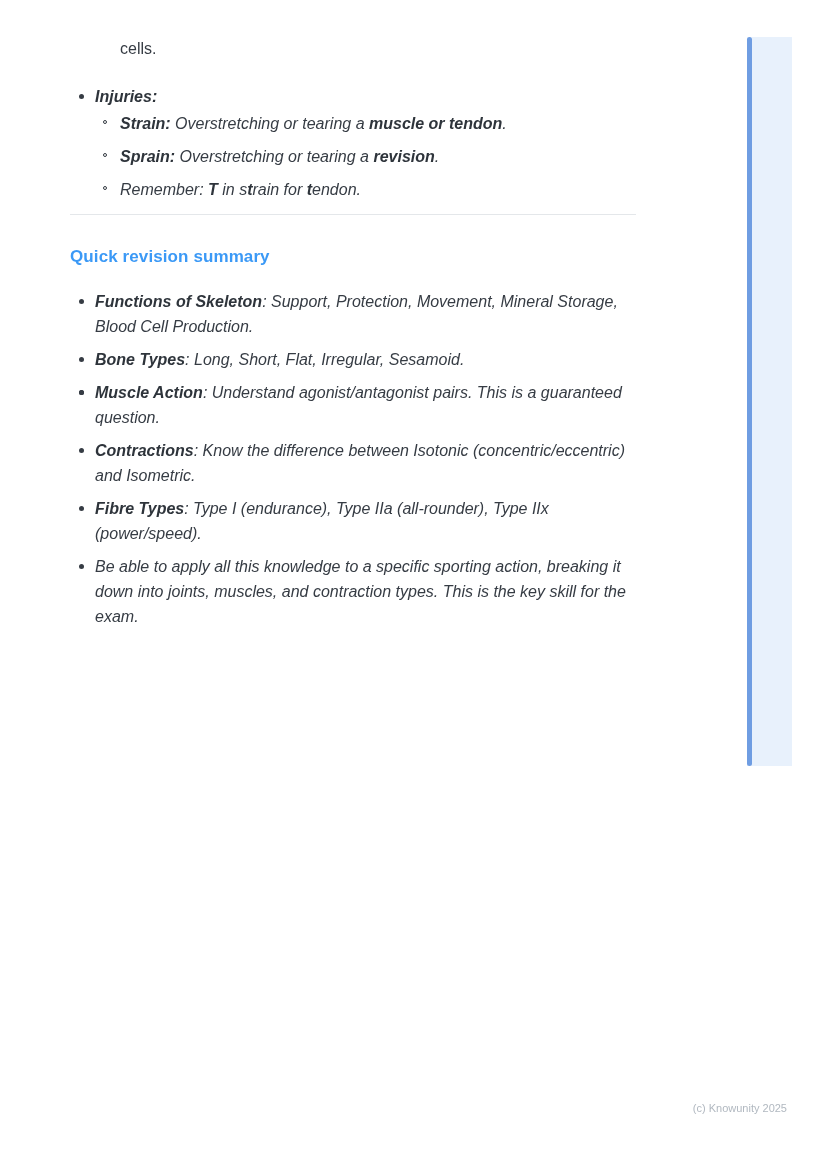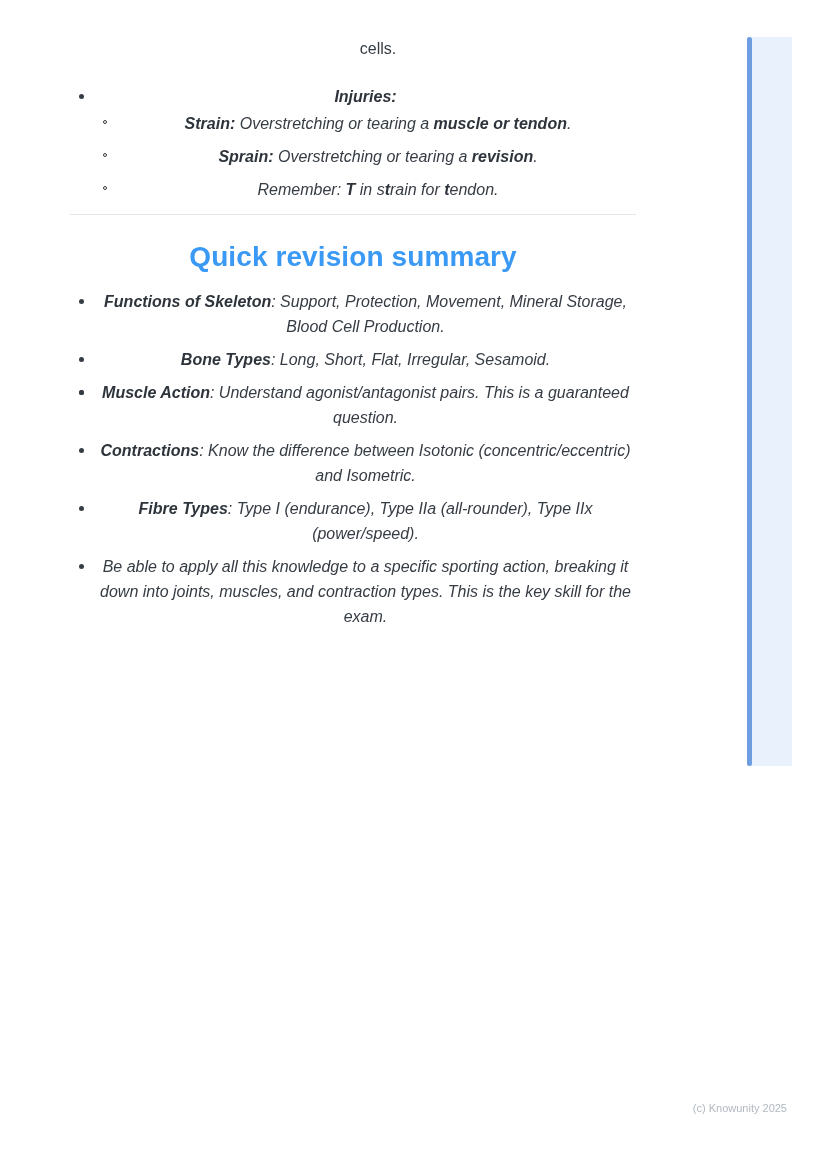--- a/index.html
+++ b/index.html
@@ -12,21 +12,20 @@
     font-size: 16px;
     line-height: 25px;
     overflow: hidden;
   }
   .content {
     position: absolute;
     left: 70px;
     top: 0;
     width: 566px;
     padding-top: 36px;
-    text-align: center;
   }
   .fragment { margin-left: 50px; }
   ul { list-style: none; }
   .list.level-1 { margin-top: 23px; }
   .li { position: relative; padding-left: 25px; margin-bottom: 8px; font-style: italic; }
   .li:last-child { margin-bottom: 0; }
   .disc-marker {
     position: absolute; left: 9px; top: 10px;
     width: 5px; height: 5px; border-radius: 50%;
     background: #363c44; display: block;
@@ -39,21 +38,21 @@
   .list.level-2 { margin-top: 2px; }
   strong { font-weight: 700; color: #2e343b; }
   .divider {
     border: none;
     border-top: 1px solid #e4e7ea;
     margin-top: 12px;
     width: 566px;
   }
   .heading {
     margin-top: 27px;
-    font-size: 28px;
+    font-size: 17px;
     line-height: 30px;
     font-weight: 700;
     color: #3b99f6;
     letter-spacing: 0.1px;
   }
   .summary { margin-top: 17px; }
   .summary .li { margin-bottom: 8px; }
   .side-track {
     position: absolute;
     top: 37px;

